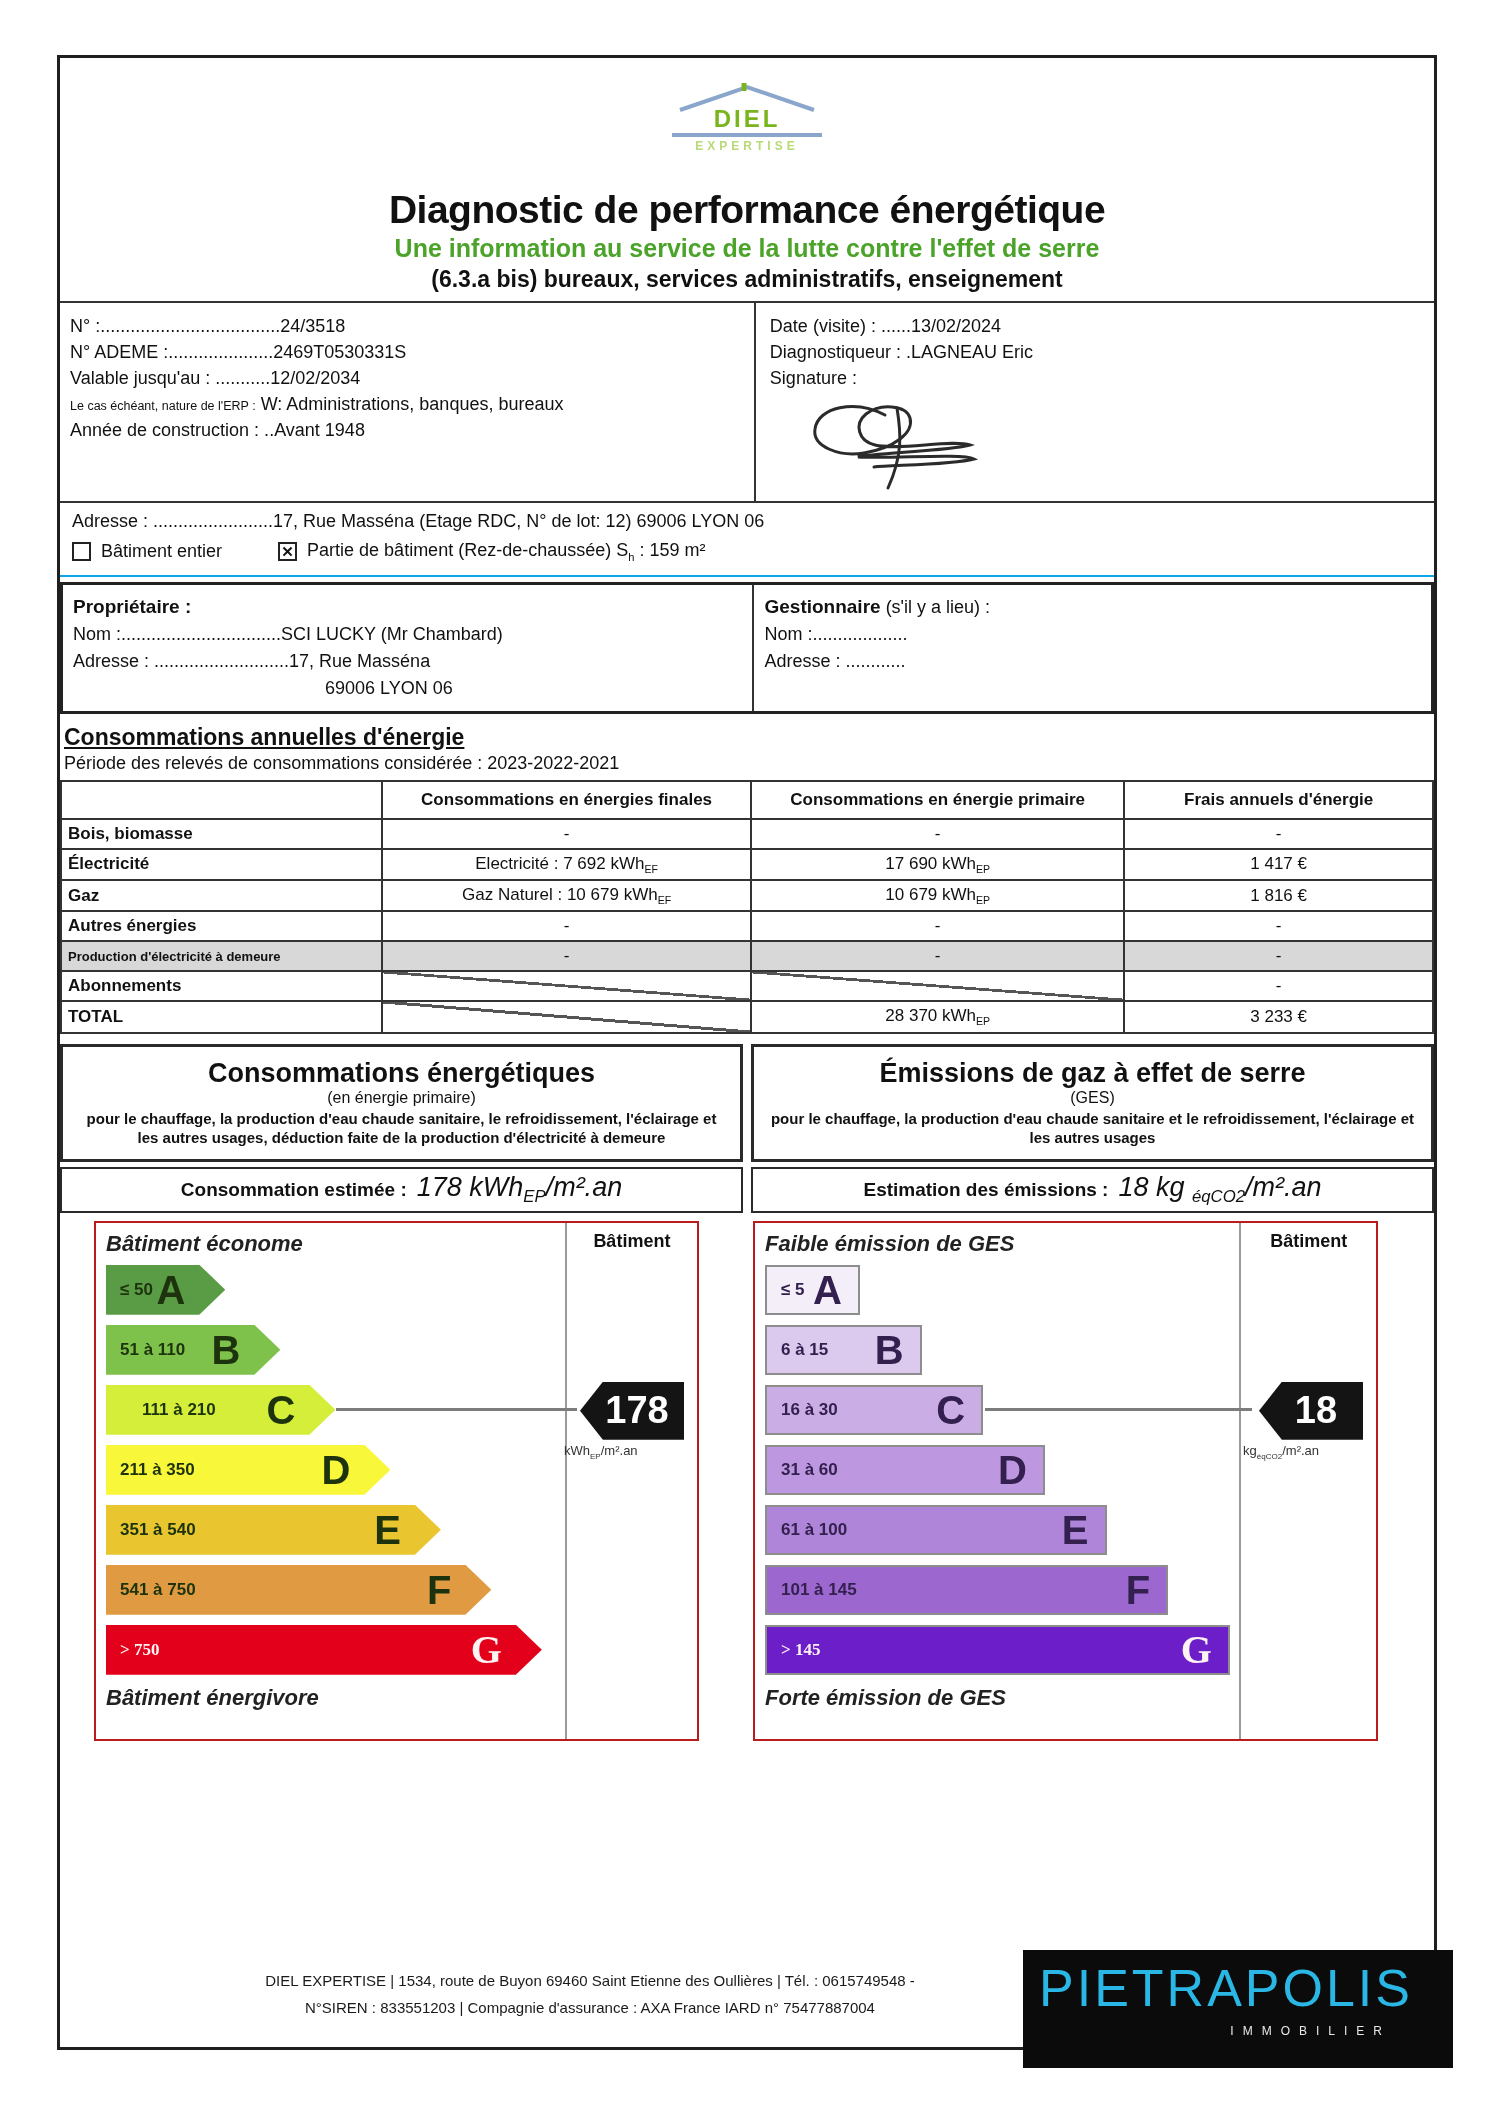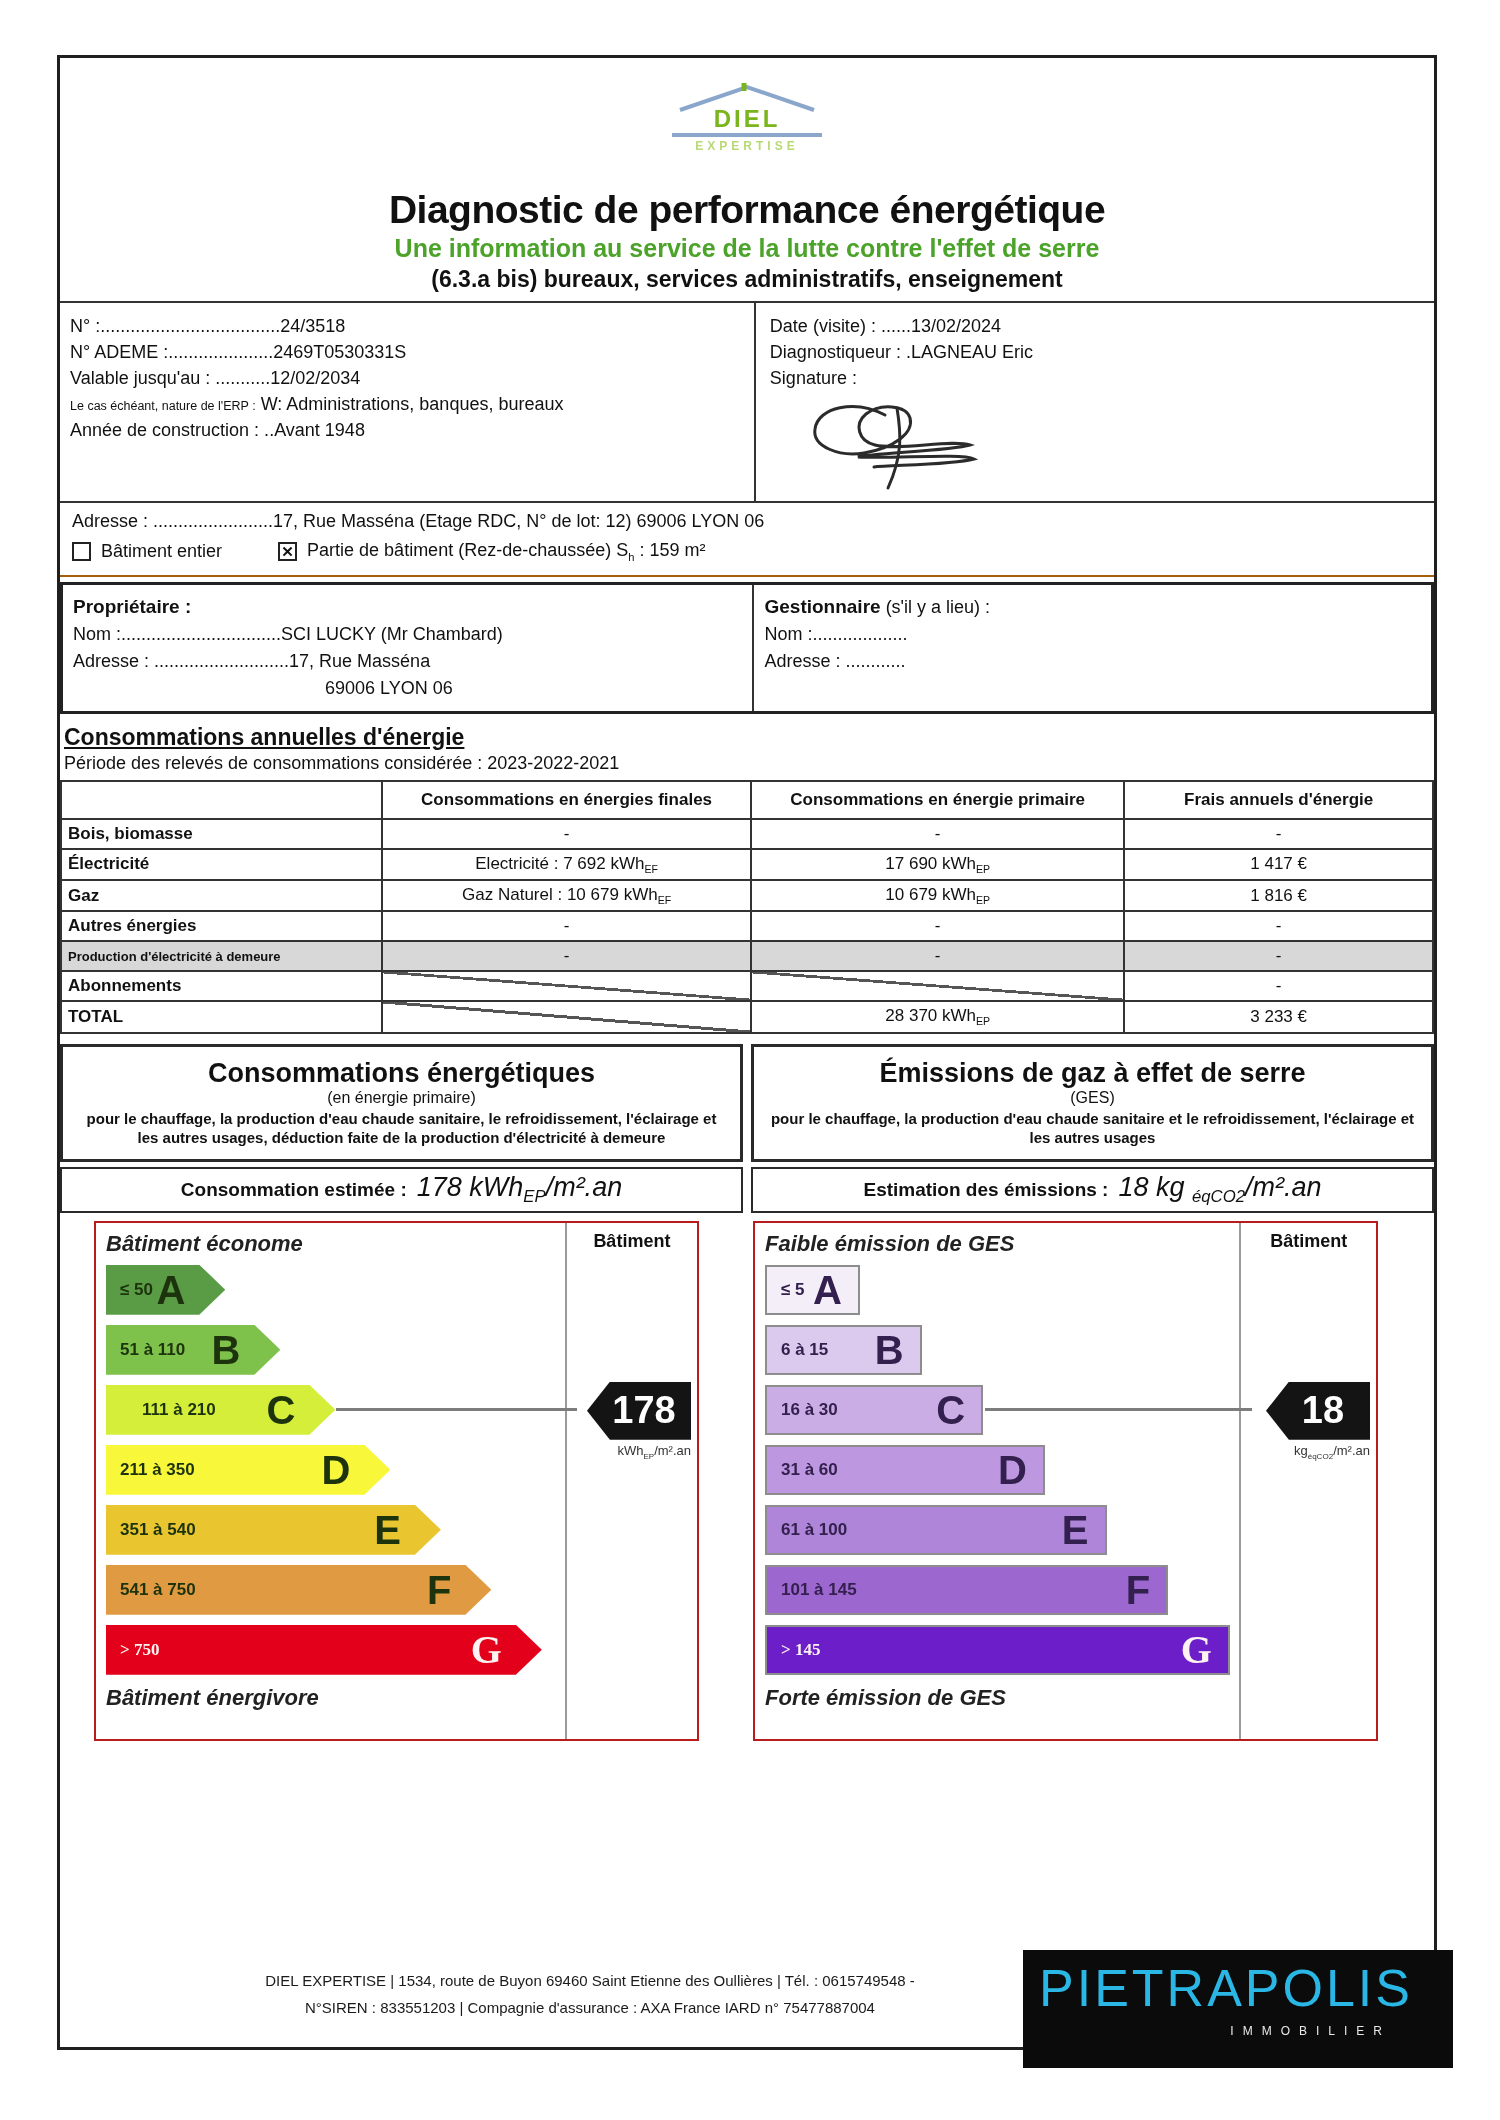--- a/index.html
+++ b/index.html
@@ -26,21 +26,21 @@
   .ident-grid { display:grid; grid-template-columns:50.5% 49.5%;
                 border-top:2px solid #333; border-bottom:2px solid #333; min-height:202px; box-sizing:border-box; }
   .ident-left { padding:10px 6px 8px 10px; }
   .ident-right { border-left:2px solid #333; padding:10px 6px 8px 14px; }
   .ident-row { font-size:18px; line-height:1.45; white-space:nowrap; }
   .ident-row .small-label { font-size:12.5px; }
   .sig-row { margin-top:0; }
   .signature-svg { display:block; margin:2px 0 0 30px; }
 
   
-  .address-block { border-bottom:2px solid #a16207; padding:8px 12px 12px; font-size:18px; }
+  .address-block { border-bottom:2px solid #0ea5e9; padding:8px 12px 12px; font-size:18px; }
   .cb-row { display:flex; align-items:center; gap:10px; margin-top:8px; }
   .checkbox { width:19px; height:19px; border:2.5px solid #222; box-sizing:border-box;
               display:inline-flex; align-items:center; justify-content:center;
               font-size:15px; font-weight:bold; line-height:1; flex:0 0 auto; }
   .cb-label { margin-right:46px; }
   sub { font-size:0.62em; }
 
   
   .owner-grid { margin-top:5px; border:3px solid #222; display:grid; grid-template-columns:50.4% 49.6%;
                 min-height:132px; box-sizing:border-box; }
@@ -91,21 +91,21 @@
   .ges-chart .bar-shape { border:2px solid #8d8d8d; }
   .bar-range { font-size:17px; font-weight:bold; color:#1d330d; }
   .ges-chart .bar-range { color:#33204e; }
   .bar-letter { font-size:40px; font-weight:bold; margin-left:auto; line-height:1; color:#1d330d; }
   .energy-chart .bar-letter { padding-right:40px; }
   .ges-chart .bar-letter { padding-right:16px; color:#33204e; }
   .bar-shape.light .bar-range, .bar-shape.light .bar-letter { color:#fdf3f3;font-family:Liberation Serif, serif; }
   .connector { position:absolute; top:185px; height:3px; background:#7d7d7d; }
   .energy-chart .connector { left:40%; right:20%; }
   .ges-chart .connector { left:37%; right:20%; }
-  .indicator { position:absolute; top:159px; right:6px; width:120px; text-align:right; }
+  .indicator { position:absolute; top:159px; right:13px; width:120px; text-align:left; }
   .indicator-arrow { width:104px; height:58px; margin:0 0 0 auto; background:#141414; color:#fff;
                      font-size:38px; font-weight:bold; display:flex; align-items:center; justify-content:center;
                      clip-path:polygon(0 50%, 22% 0, 100% 0, 100% 100%, 22% 100%); padding-left:10px; box-sizing:border-box; }
   .indicator-unit { font-size:13px; color:#333; margin-top:3px; white-space:nowrap; }
 
   
   .footer { position:absolute; left:40px; bottom:26px; width:980px; text-align:center;
             font-size:15px; line-height:1.8; color:#1a1a1a; }
   .agency-logo { position:absolute; left:1023px; top:1950px; width:430px; height:118px;
                  background:#0b0b0b; z-index:5; box-sizing:border-box; padding:12px 16px 0; }

